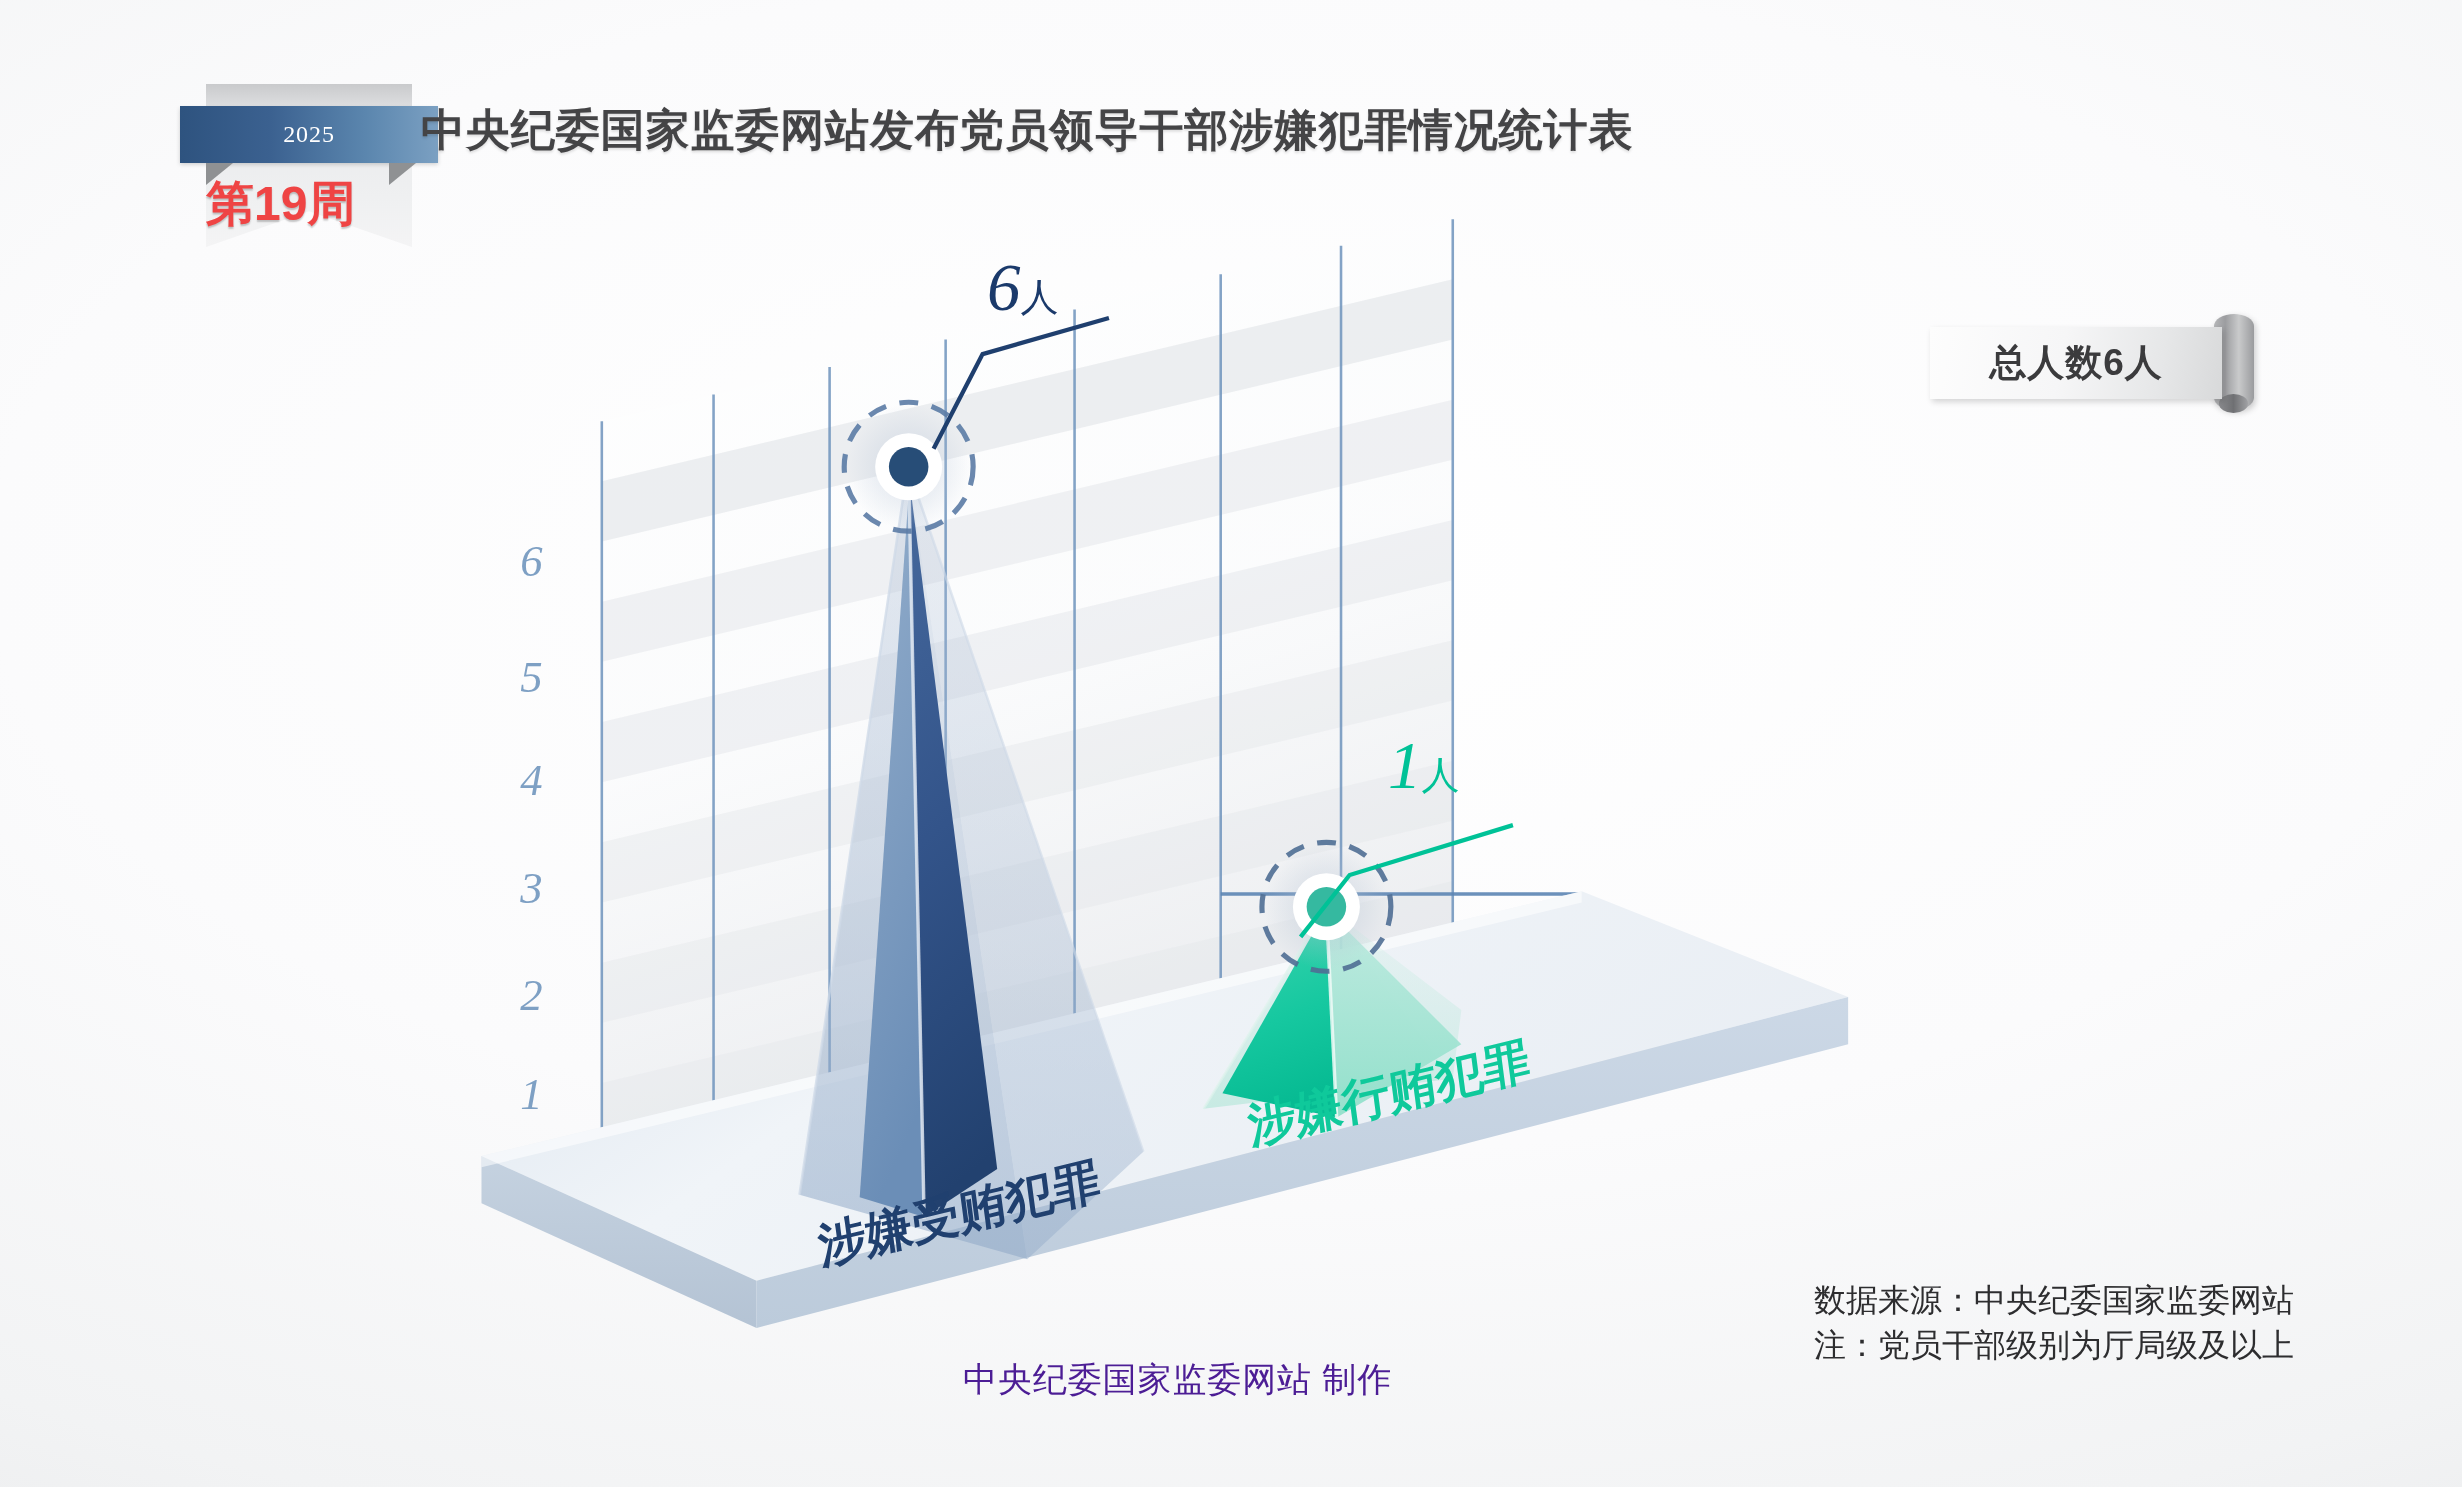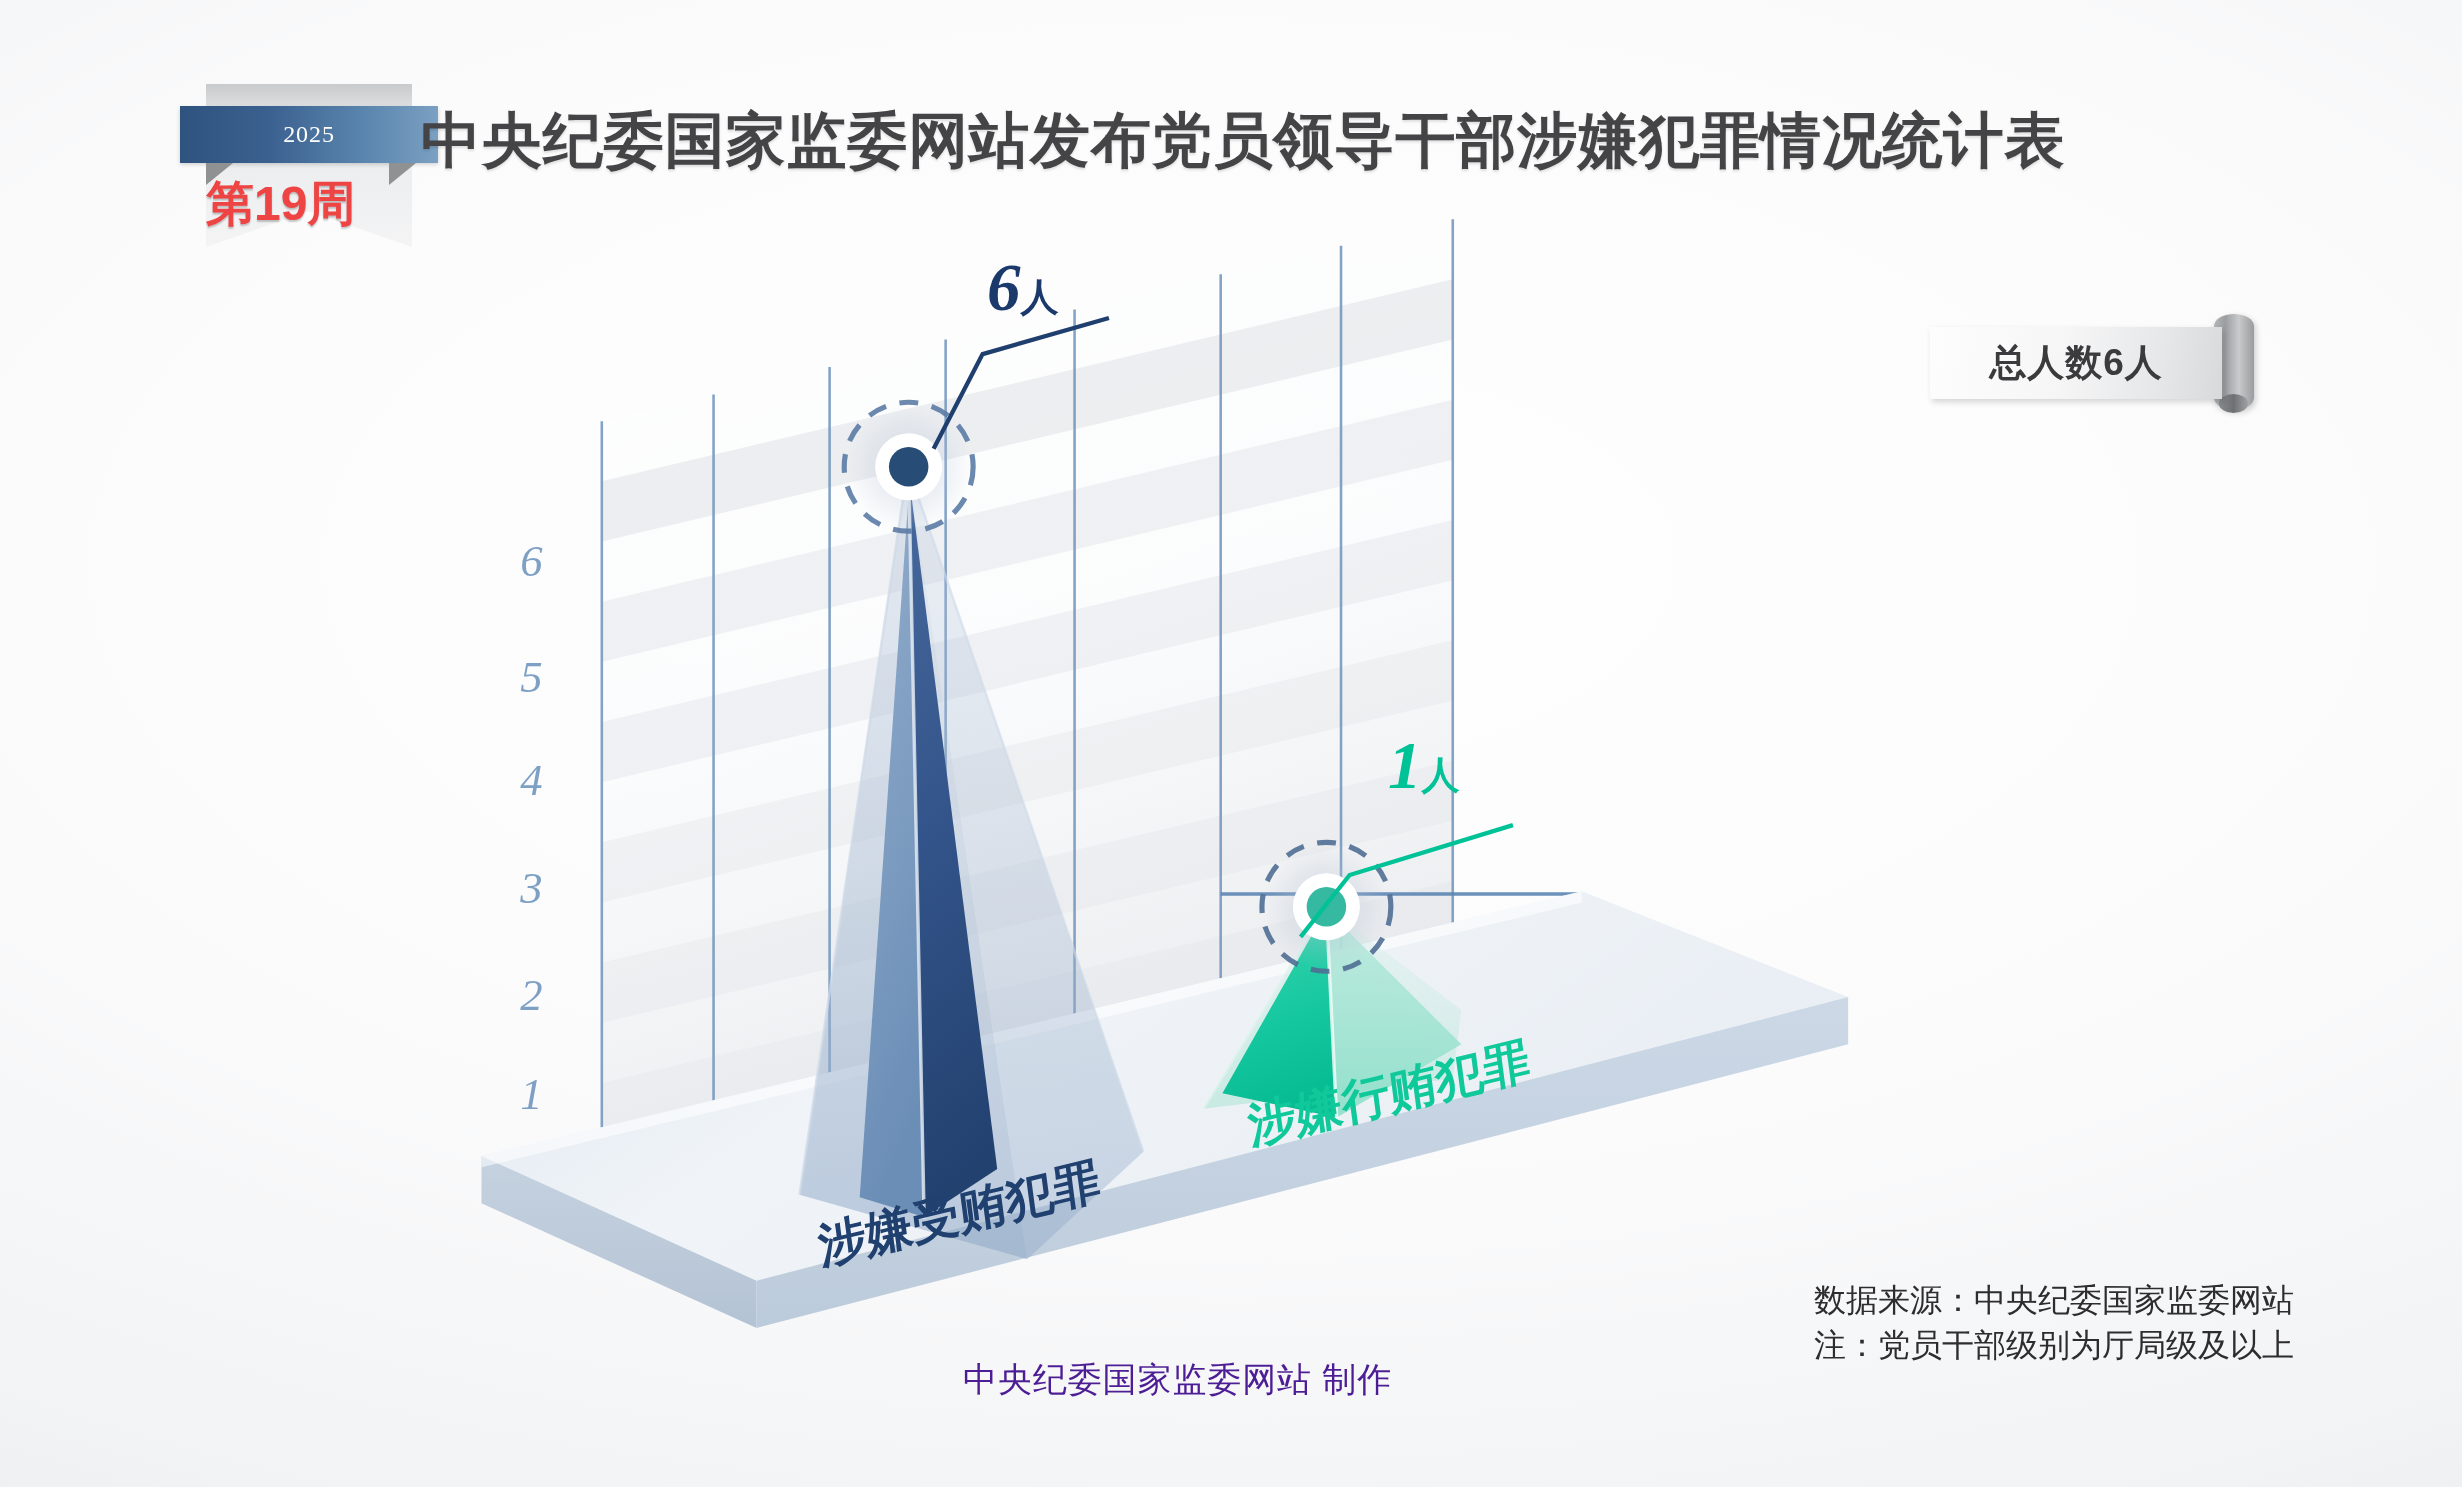--- a/index.html
+++ b/index.html
@@ -37,21 +37,21 @@
   #badge-week{
     position:absolute;left:116px;top:60px;width:206px;
     font-size:48px;font-weight:bold;color:#ef4444;line-height:67px;
     font-family:"Liberation Sans","DejaVu Sans",sans-serif;
     text-shadow:0 1.7px 1.7px rgba(0,0,0,.22);
   }
 
   
   #chart-title{
     position:absolute;left:421px;top:101px;
-    font-size:60px;font-weight:bold;color:#444446;letter-spacing:0.9px;
+    font-size:44px;font-weight:bold;color:#444446;letter-spacing:0.9px;
     white-space:nowrap;text-shadow:0 1.7px 2.6px rgba(0,0,0,.12);
   }
 
   
   #total-banner{position:absolute;left:1930px;top:311px;width:344px;height:103px;}
   #total-paper{
     position:absolute;left:0;top:15.5px;width:292px;height:72px;
     background:linear-gradient(100deg,#fdfdfd 0%,#f6f6f7 45%,#e6e7e8 78%,#d8d9da 100%);
     box-shadow:1.7px 2.6px 6px rgba(0,0,0,.16);
   }
@@ -74,21 +74,21 @@
     position:absolute;left:963px;top:1357px;
     font-size:34px;color:#4c1d95;letter-spacing:0.9px;
   }
   #source-note{
     position:absolute;left:1814px;top:1278px;
     font-family:"Liberation Serif","DejaVu Serif",serif;
     font-size:32px;color:#2d2d2f;line-height:1.42;white-space:nowrap;
   }
 
   
-  .callout{position:absolute;white-space:nowrap;font-weight:bold;}
+  .callout{position:absolute;white-space:nowrap;font-weight:normal;}
   .callout .num{font-size:67px;font-family:"Liberation Serif","DejaVu Serif",serif;font-style:italic;}
   .callout .unit{font-size:38px;}
   #callout-0{left:987px;top:249px;color:#1b3a6b;}
   #callout-1{left:1388px;top:727px;color:#00c297;}
 
   
   #scene{position:absolute;left:0;top:0;width:2462px;height:1487px;}
 </style>
 </head>
 <body>

